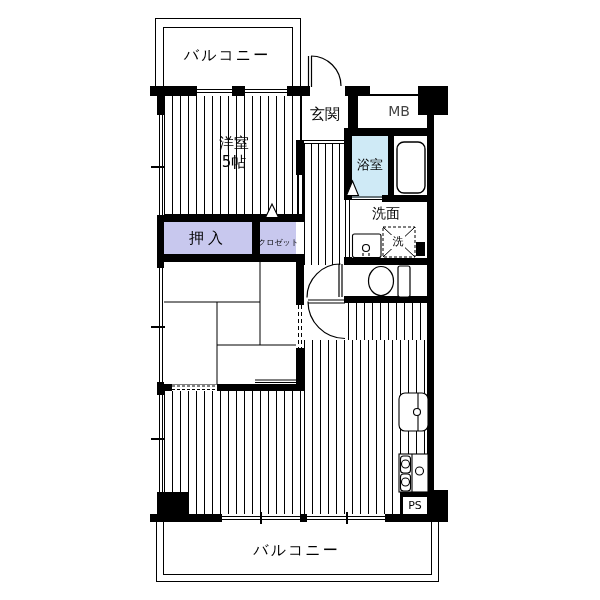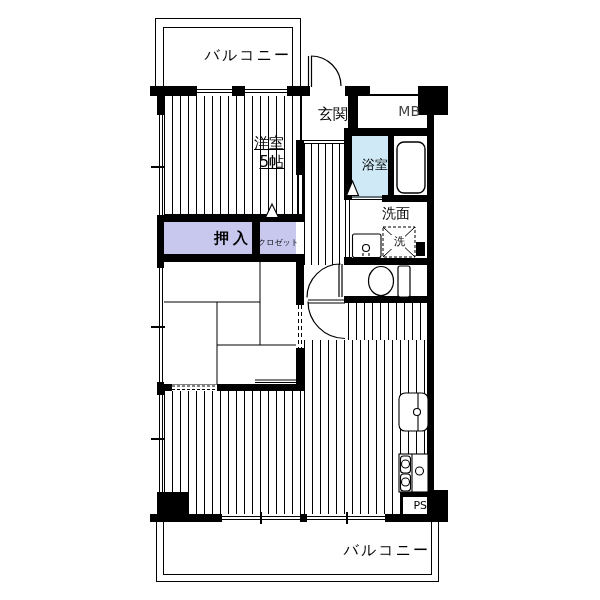--- a/index.html
+++ b/index.html
@@ -5,21 +5,21 @@
   html,body{margin:0;padding:0;background:#fff;}
   .plan{position:relative;width:600px;height:600px;background:#fff;overflow:hidden;
         font-family:"DejaVu Sans","Liberation Sans",sans-serif;color:#000;}
   .w{position:absolute;background:#000;}
   .ln{position:absolute;background:#000;}
   .white{position:absolute;background:#fff;}
   .hatch8{position:absolute;background:repeating-linear-gradient(to right,#000 0,#000 1px,#fff 1px,#fff 8px);}
   .hatch7{position:absolute;background:repeating-linear-gradient(to right,#000 0,#000 1px,#fff 1px,#fff 7px);}
   .lav{position:absolute;background:#c8c8ee;}
   .blue{position:absolute;background:#cfeaf6;}
-  .lbl{position:absolute;text-align:right;white-space:nowrap;line-height:1.25;}
+  .lbl{position:absolute;text-align:center;white-space:nowrap;line-height:1.25;}
   .bal{position:absolute;border:1.5px solid #000;}
   .nb{border-bottom:none;}
   .nt{border-top:none;}
   svg.overlay{position:absolute;left:0;top:0;pointer-events:none;}
 </style>
 </head>
 <body>
 
 <div class="plan">
 
@@ -187,33 +187,33 @@
       <rect x="172" y="384.5" width="45" height="6.5" fill="#fff"></rect>
       <line x1="172" y1="386" x2="217" y2="386" stroke="#000" stroke-dasharray="3,2"></line>
       <line x1="172" y1="389.5" x2="217" y2="389.5" stroke="#000" stroke-dasharray="3,2"></line>
       <line x1="255" y1="380" x2="300" y2="380" stroke="#000"></line>
       <line x1="255" y1="382.5" x2="300" y2="382.5" stroke="#000"></line>
     </g>
   </svg>
 
   <div class="lbl" style="left:163px;top:46px;width:128px;font-size:15px;letter-spacing:2px;">
     <span>バルコニー</span></div>
-  <div class="lbl" style="left:184px;top:134px;width:100px;font-size:15px;text-decoration:underline;">
+  <div class="lbl" style="left:184px;top:134px;width:100px;font-size:15px;">
     <span>洋室</span><br><span>5帖</span></div>
   <div class="lbl" style="left:302px;top:105px;width:46px;font-size:15px;">
     <span>玄関</span></div>
   <div class="lbl" style="left:378px;top:103px;width:42px;font-size:14px;color:#444;">
     <span>MB</span></div>
   <div class="lbl" style="left:352px;top:157px;width:36px;font-size:13px;">
     <span>浴室</span></div>
   <div class="lbl" style="left:362px;top:205px;width:48px;font-size:14px;">
     <span>洗面</span></div>
   <div class="lbl" style="left:391px;top:235px;width:14px;font-size:11px;background:#fff;">
     <span>洗</span></div>
-  <div class="lbl" style="left:164px;top:229px;width:88px;font-size:15px;letter-spacing:4px;font-weight:bold;">
+  <div class="lbl" style="left:164px;top:229px;width:88px;font-size:15px;letter-spacing:4px;">
     <span>押入</span></div>
   <div class="lbl" style="left:258px;top:238px;width:40px;font-size:8px;">
     <span>クロゼット</span></div>
   <div class="lbl" style="left:403px;top:497px;width:24px;height:17px;font-size:11px;background:#fff;line-height:17px;">
     <span>PS</span></div>
   <div class="lbl" style="left:163px;top:541px;width:267px;font-size:15px;letter-spacing:2px;">
     <span>バルコニー</span></div>
 
 </div>
 

